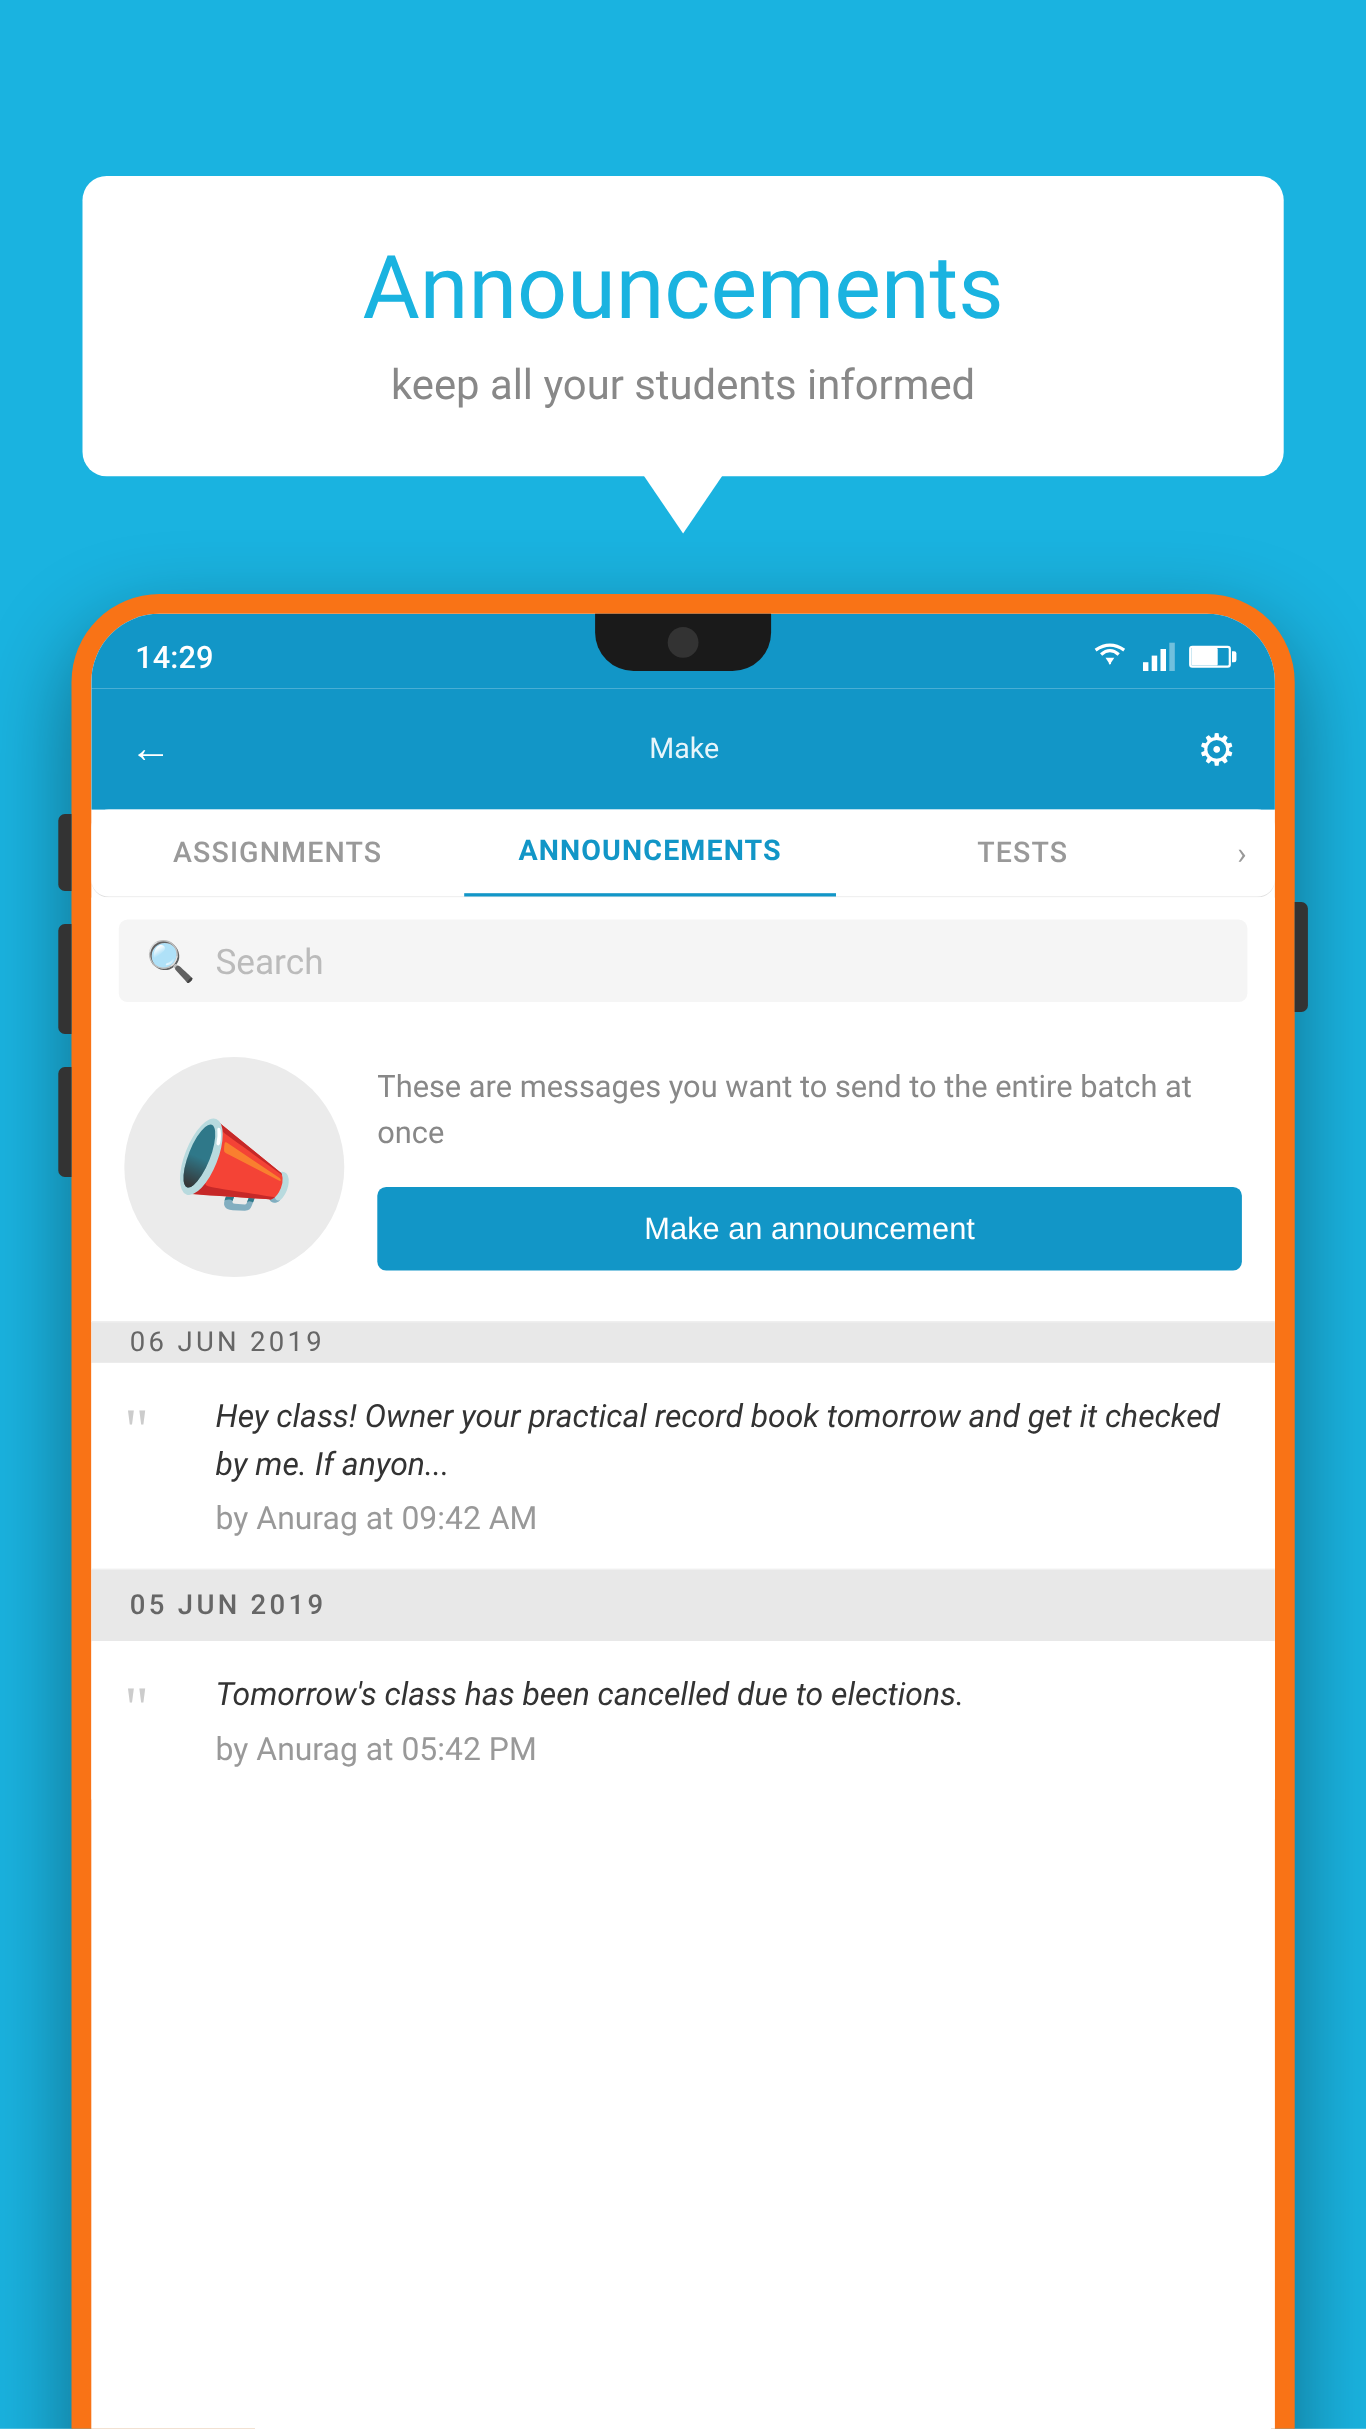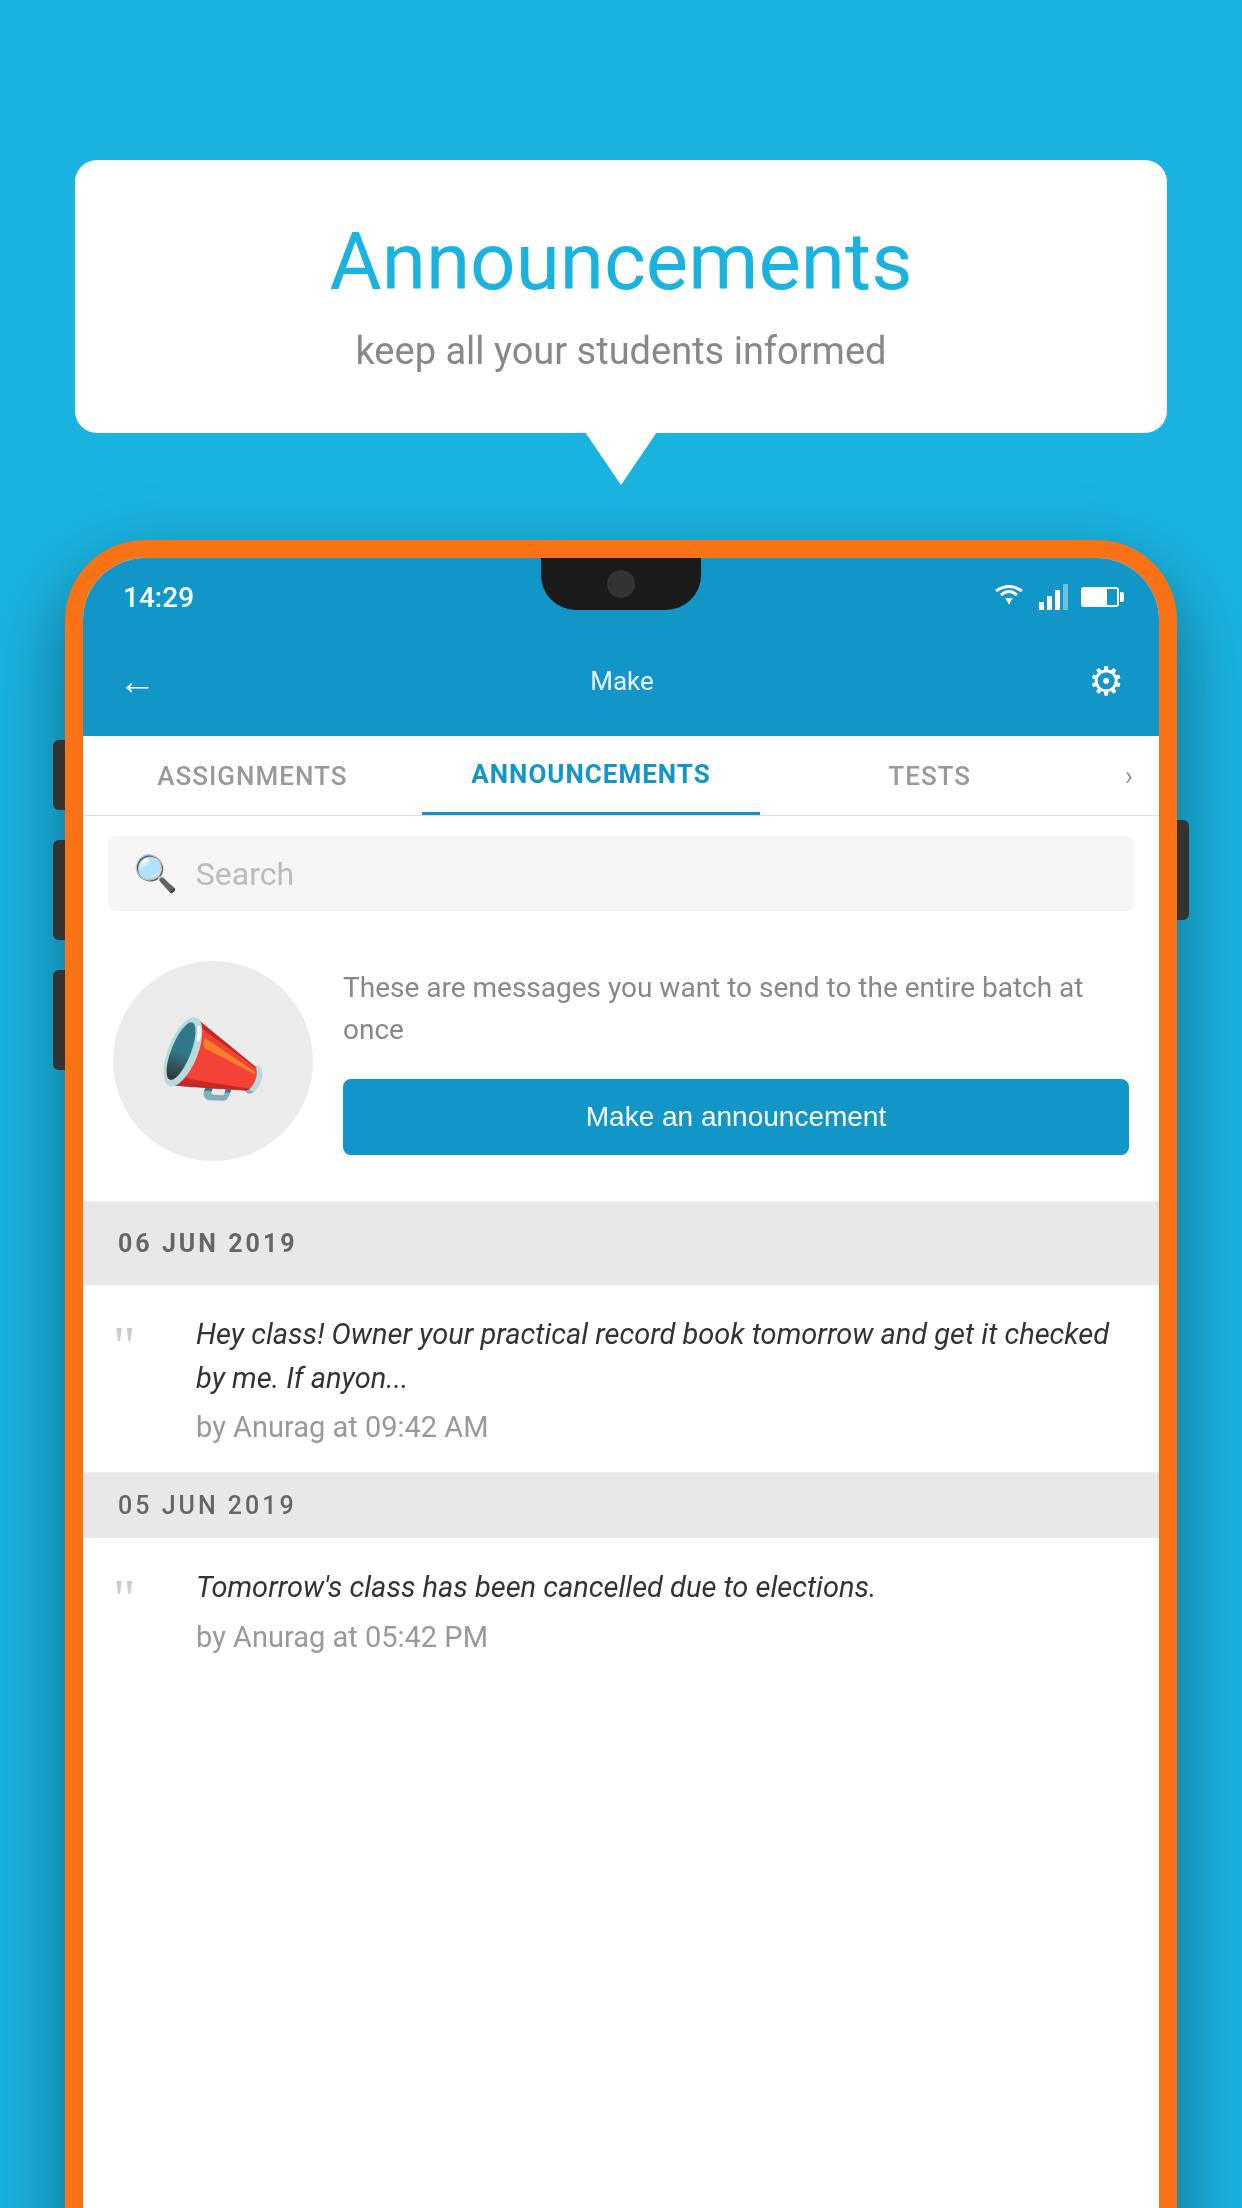--- a/index.html
+++ b/index.html
@@ -235,20 +235,21 @@
       cursor: pointer;
     }
 
     
     .tabs-container {
       background: white;
       display: flex;
       border-bottom: 1px solid #e0e0e0;
       height: 80px;
       align-items: center;
+      border-radius: 16px;
     }
 
     .tab {
       flex: 1;
       text-align: center;
       font-size: 26px;
       font-weight: 500;
       color: #999;
       height: 100%;
       display: flex;
@@ -347,25 +348,25 @@
       padding: 22px 17px;
       font-size: 28px;
       font-weight: 500;
       cursor: pointer;
       width: 100%;
     }
 
     
     .date-separator {
       background: #e8e8e8;
-      padding: 27px 35px;
+      padding: 4px 35px;
       font-size: 25px;
       color: #666;
       letter-spacing: 3px;
-      font-weight: 700;
+      font-weight: 400;
     }
 
     
     .announcement-item {
       background: white;
       padding: 28px 30px 28px 30px;
       display: flex;
       align-items: flex-start;
       gap: 28px;
       border-bottom: 1px solid #f0f0f0;

